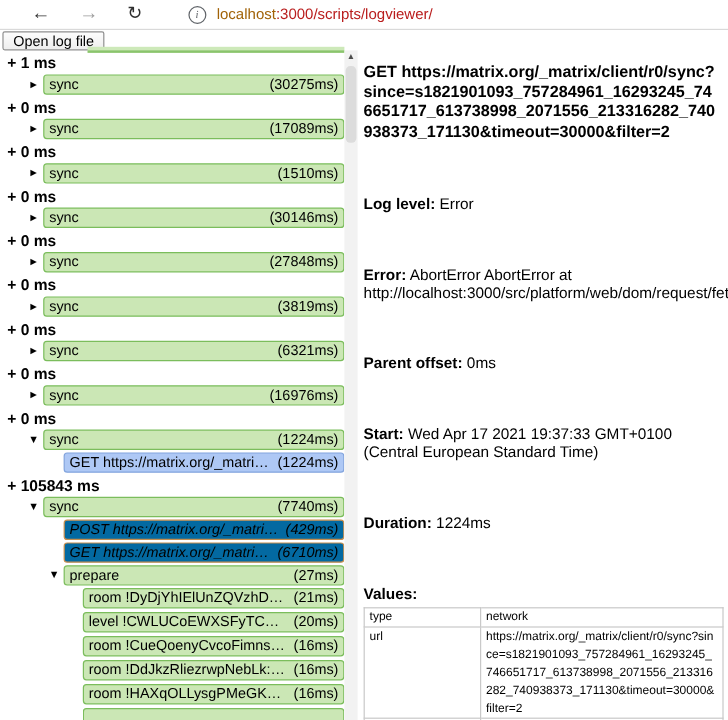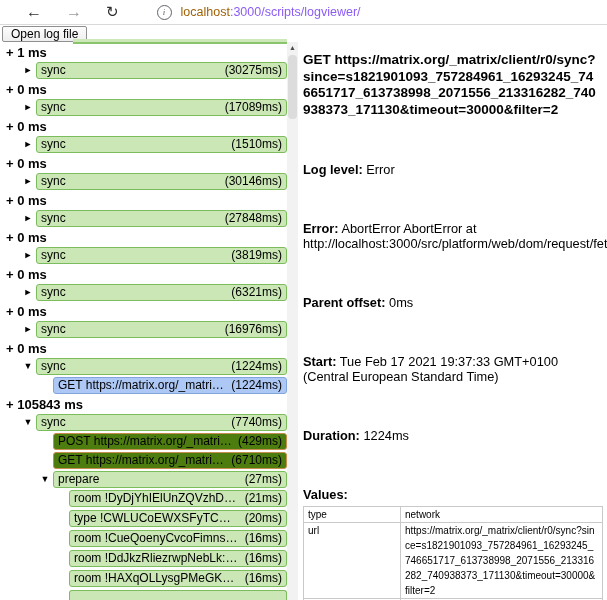--- a/index.html
+++ b/index.html
@@ -16,21 +16,21 @@
   .nav-icon.disabled{color:#9c9c9c;}
   .reload{font-size:15px;}
   .urlbox{display:flex;align-items:center;margin-left:14px;flex:1;}
   .info-icon{
     width:13px;height:13px;border:1px solid #5f6368;border-radius:50%;
     font-size:9px;line-height:13px;text-align:center;color:#5f6368;
     font-family:"Liberation Serif",serif;font-style:italic;margin-right:9px;
   }
   .url-text{font-size:12.5px;}
   .url-host{color:#a16207;}
-  .url-rest{color:#8b5cf6;}
+  .url-rest{color:#b91c1c;}
   
   .open-btn{
     position:absolute;left:2px;top:26px;
     font-size:12px;padding:0 8px;height:16px;line-height:15px;
     background:linear-gradient(#fdfdfd,#eee);
     border:1px solid #8f8f8f;border-radius:2px;color:#000;cursor:pointer;
     font-family:"Liberation Sans",sans-serif;
   }
   .clipped-bar-top{
     position:absolute;top:39px;left:73px;width:214px;height:3px;
@@ -53,21 +53,21 @@
   }
   .bar{
     flex:1;display:flex;justify-content:space-between;align-items:flex-start;
     height:15px;border:1px solid;border-radius:3px;padding:0 4px;
     font-size:12px;line-height:15px;cursor:pointer;overflow:hidden;white-space:nowrap;
   }
   .bar .lbl{overflow:hidden;text-overflow:ellipsis;white-space:nowrap;margin-right:4px;}
   .bar .dur{flex:none;}
   .bar.green{background:#cbe7b5;border-color:#7bbd5c;}
   .bar.blue{background:#aec8f5;border-color:#82a4dd;}
-  .bar.orange{background:#4d7c0f;border-color:#c68e4e;}
+  .bar.orange{background:#0369a1;border-color:#c68e4e;font-style:italic;}
   .bar.cut{height:9px;border-bottom:none;border-radius:3px 3px 0 0;}
   
   .vscroll{
     position:absolute;top:42px;left:287px;width:11px;height:558px;
     background:#f2f2f2;cursor:pointer;
   }
   .vscroll .up{
     display:block;text-align:center;font-size:7px;line-height:12px;color:#4d4d4d;
   }
   .vscroll .thumb{
@@ -230,21 +230,21 @@
     <div class="tree-row room">
       <span class="spacer" style="width: 69px;"></span>
       <div class="bar green">
         <span class="lbl">room !DyDjYhIElUnZQVzhD…</span>
         <span class="dur">(21ms)</span>
       </div>
     </div>
     <div class="tree-row room">
       <span class="spacer" style="width: 69px;"></span>
       <div class="bar green">
-        <span class="lbl">type !CWLUCoEWXSFyTC…</span>
+        <span class="lbl">level !CWLUCoEWXSFyTC…</span>
         <span class="dur">(20ms)</span>
       </div>
     </div>
     <div class="tree-row room">
       <span class="spacer" style="width: 69px;"></span>
       <div class="bar green">
         <span class="lbl">room !CueQoenyCvcoFimnsf…</span>
         <span class="dur">(16ms)</span>
       </div>
     </div>
@@ -272,21 +272,21 @@
   <span class="up">▲</span>
   <span class="thumb"></span>
 </div>
 
 <div class="details">
   <p class="detail-title">GET https://matrix.org/_matrix/client/r0/sync?since=s1821901093_757284961_16293245_746651717_613738998_2071556_213316282_740938373_171130&amp;timeout=30000&amp;filter=2</p>
   <div id="fields">
       <div class="field"><b>Log level:</b><span class="val"> Error</span></div>
       <div class="field"><b>Error:</b><span class="val"> AbortError AbortError at http://localhost:3000/src/platform/web/dom/request/fetch</span></div>
       <div class="field"><b>Parent offset:</b><span class="val"> 0ms</span></div>
-      <div class="field"><b>Start:</b><span class="val"> Tue Feb 17 2021 19:37:33 GMT+0100
+      <div class="field"><b>Start:</b><span class="val"> Wed Apr 17 2021 19:37:33 GMT+0100
 (Central European Standard Time)</span></div>
       <div class="field"><b>Duration:</b><span class="val"> 1224ms</span></div>
       <div class="field"><b>Values:</b><span class="val"> </span></div>
     </div>
   <table class="values-table">
       <tbody id="vt-body">
         <tr>
           <td class="k">type</td>
           <td>network</td>
         </tr>

